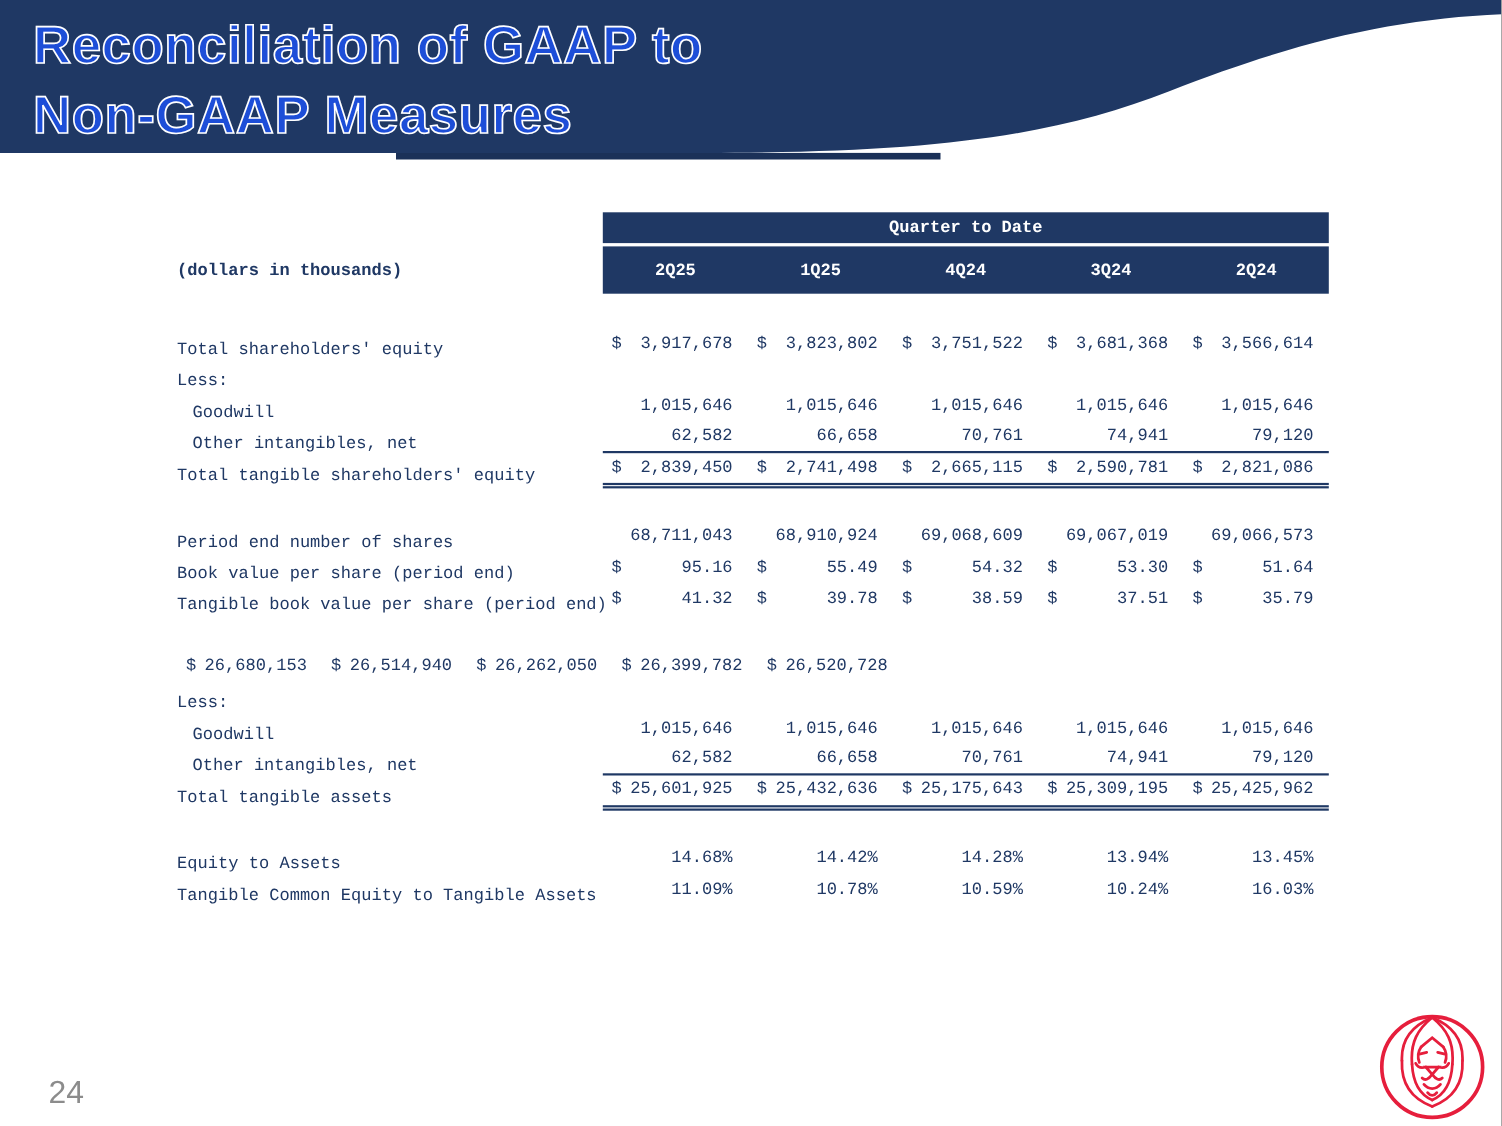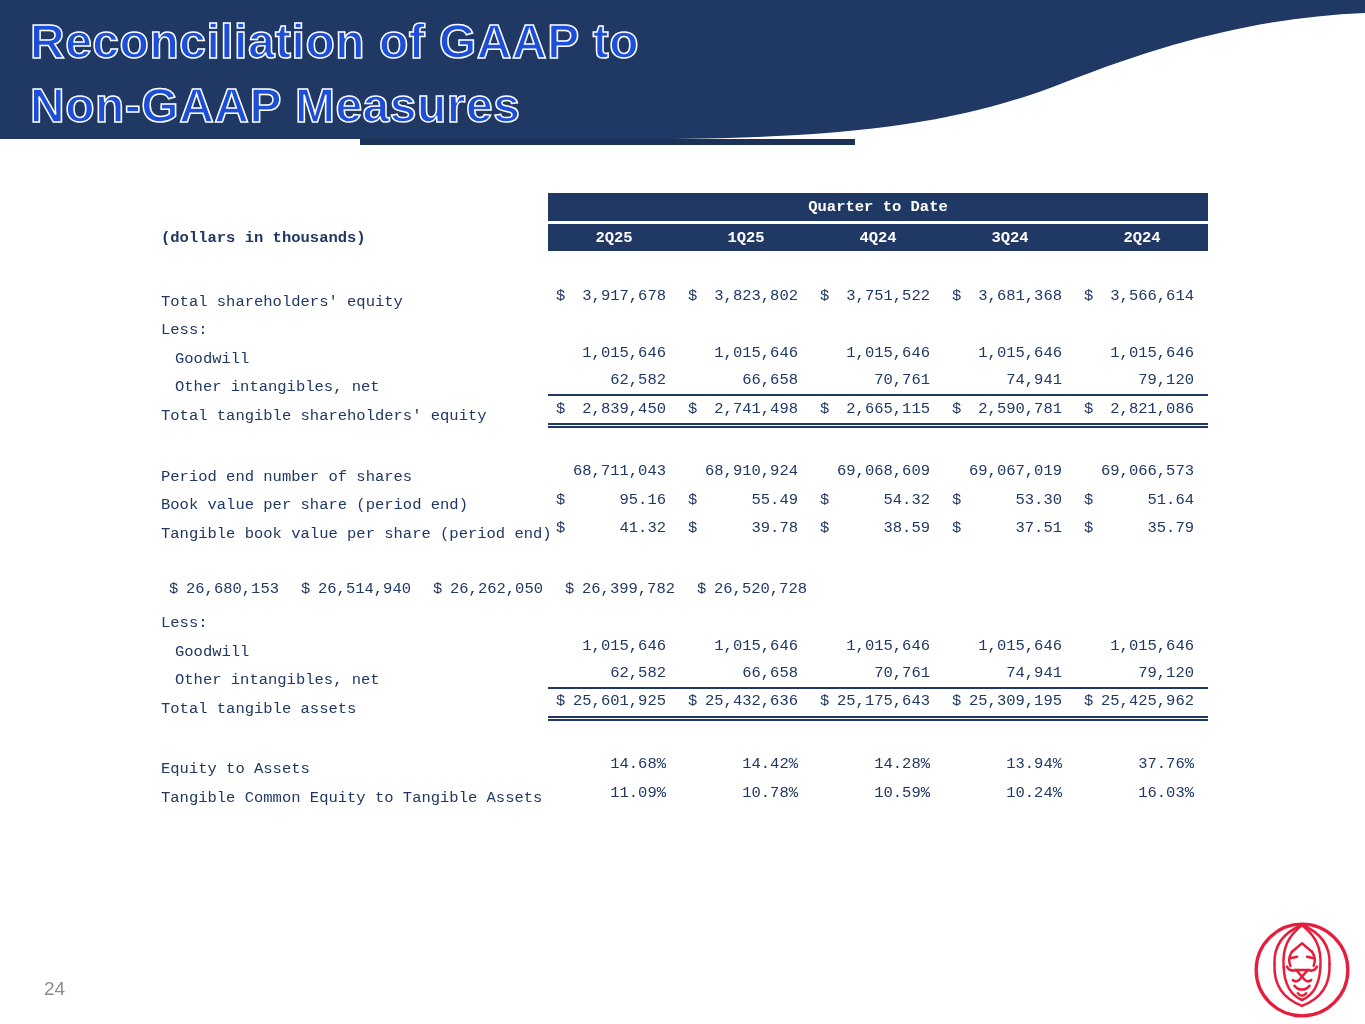--- a/index.html
+++ b/index.html
@@ -21,21 +21,21 @@
     -webkit-text-stroke:1.5px #ffffff;
   }
   
   .table-wrap{position:absolute;left:161px;top:193px;width:1047px;color:var(--text);font-size:15.5px;font-family:Liberation Mono, monospace;}
   .group-bar{
     margin-left:387px;width:660px;height:28px;background:var(--navy);
     color:#fff;font-weight:bold;display:flex;align-items:center;justify-content:center;
   }
   .col-bar-row{display:flex;margin-top:3px;}
   .unit-cell{width:387px;display:flex;align-items:center;font-weight:bold;}
-  .col-bar{width:660px;height:27px;background:var(--navy);display:flex;}
+  .col-bar{width:660px;height:43px;background:var(--navy);display:flex;}
   .col-head{
     width:132px;display:flex;align-items:center;justify-content:center;
     color:#fff;font-weight:bold;
   }
   .rows{margin-top:31px;}
   .row{display:flex;height:28.6px;align-items:flex-end;}
   .row-label{width:387px;white-space:nowrap;}
   .row-label.indent{padding-left:14px;width:373px;}
   .row-values{width:660px;height:100%;display:flex;position:relative;}
   .cell{
@@ -43,21 +43,21 @@
     padding:0 14px 0 8px;
   }
   .cell .val{margin-left:auto;}
   .rule-single{border-bottom:2px solid var(--navy);}
   .rule-double{border-bottom:2px solid var(--navy);}
   .rule-double::after{
     content:"";position:absolute;left:0;right:0;bottom:-5px;height:2px;background:var(--navy);
   }
   .spacer{height:32px;}
   
-  .page-number{position:absolute;left:44px;top:978px;font-size:19px;color:var(--gray);}
+  .page-number{position:absolute;left:44px;top:978px;font-size:29px;color:var(--gray);}
   .logo{position:absolute;left:1252px;top:920px;width:100px;height:100px;}
 </style>
 </head>
 <body>
 
 <div class="slide">
 
   <svg class="header-wave" viewBox="0 0 1365 150" preserveAspectRatio="none">
     <rect x="360" y="139" width="495" height="6" fill="#1b3158"></rect>
     <path d="M0,0 H1365 V13 C1268,17 1177,38 1063,83 C958,124 848,139 640,139 L0,139 Z" fill="#1f3864"></path>
@@ -352,21 +352,21 @@
             <div class="cell">
               <span class="val">14.42%</span>
             </div>
             <div class="cell">
               <span class="val">14.28%</span>
             </div>
             <div class="cell">
               <span class="val">13.94%</span>
             </div>
             <div class="cell">
-              <span class="val">37.76%</span>
+              <span class="val">13.45%</span>
             </div>
           </div>
         </div>
         <div class="row">
           <div class="row-label">Tangible Common Equity to Tangible Assets</div>
           <div class="row-values">
             <div class="cell">
               <span class="val">11.09%</span>
             </div>
             <div class="cell">

